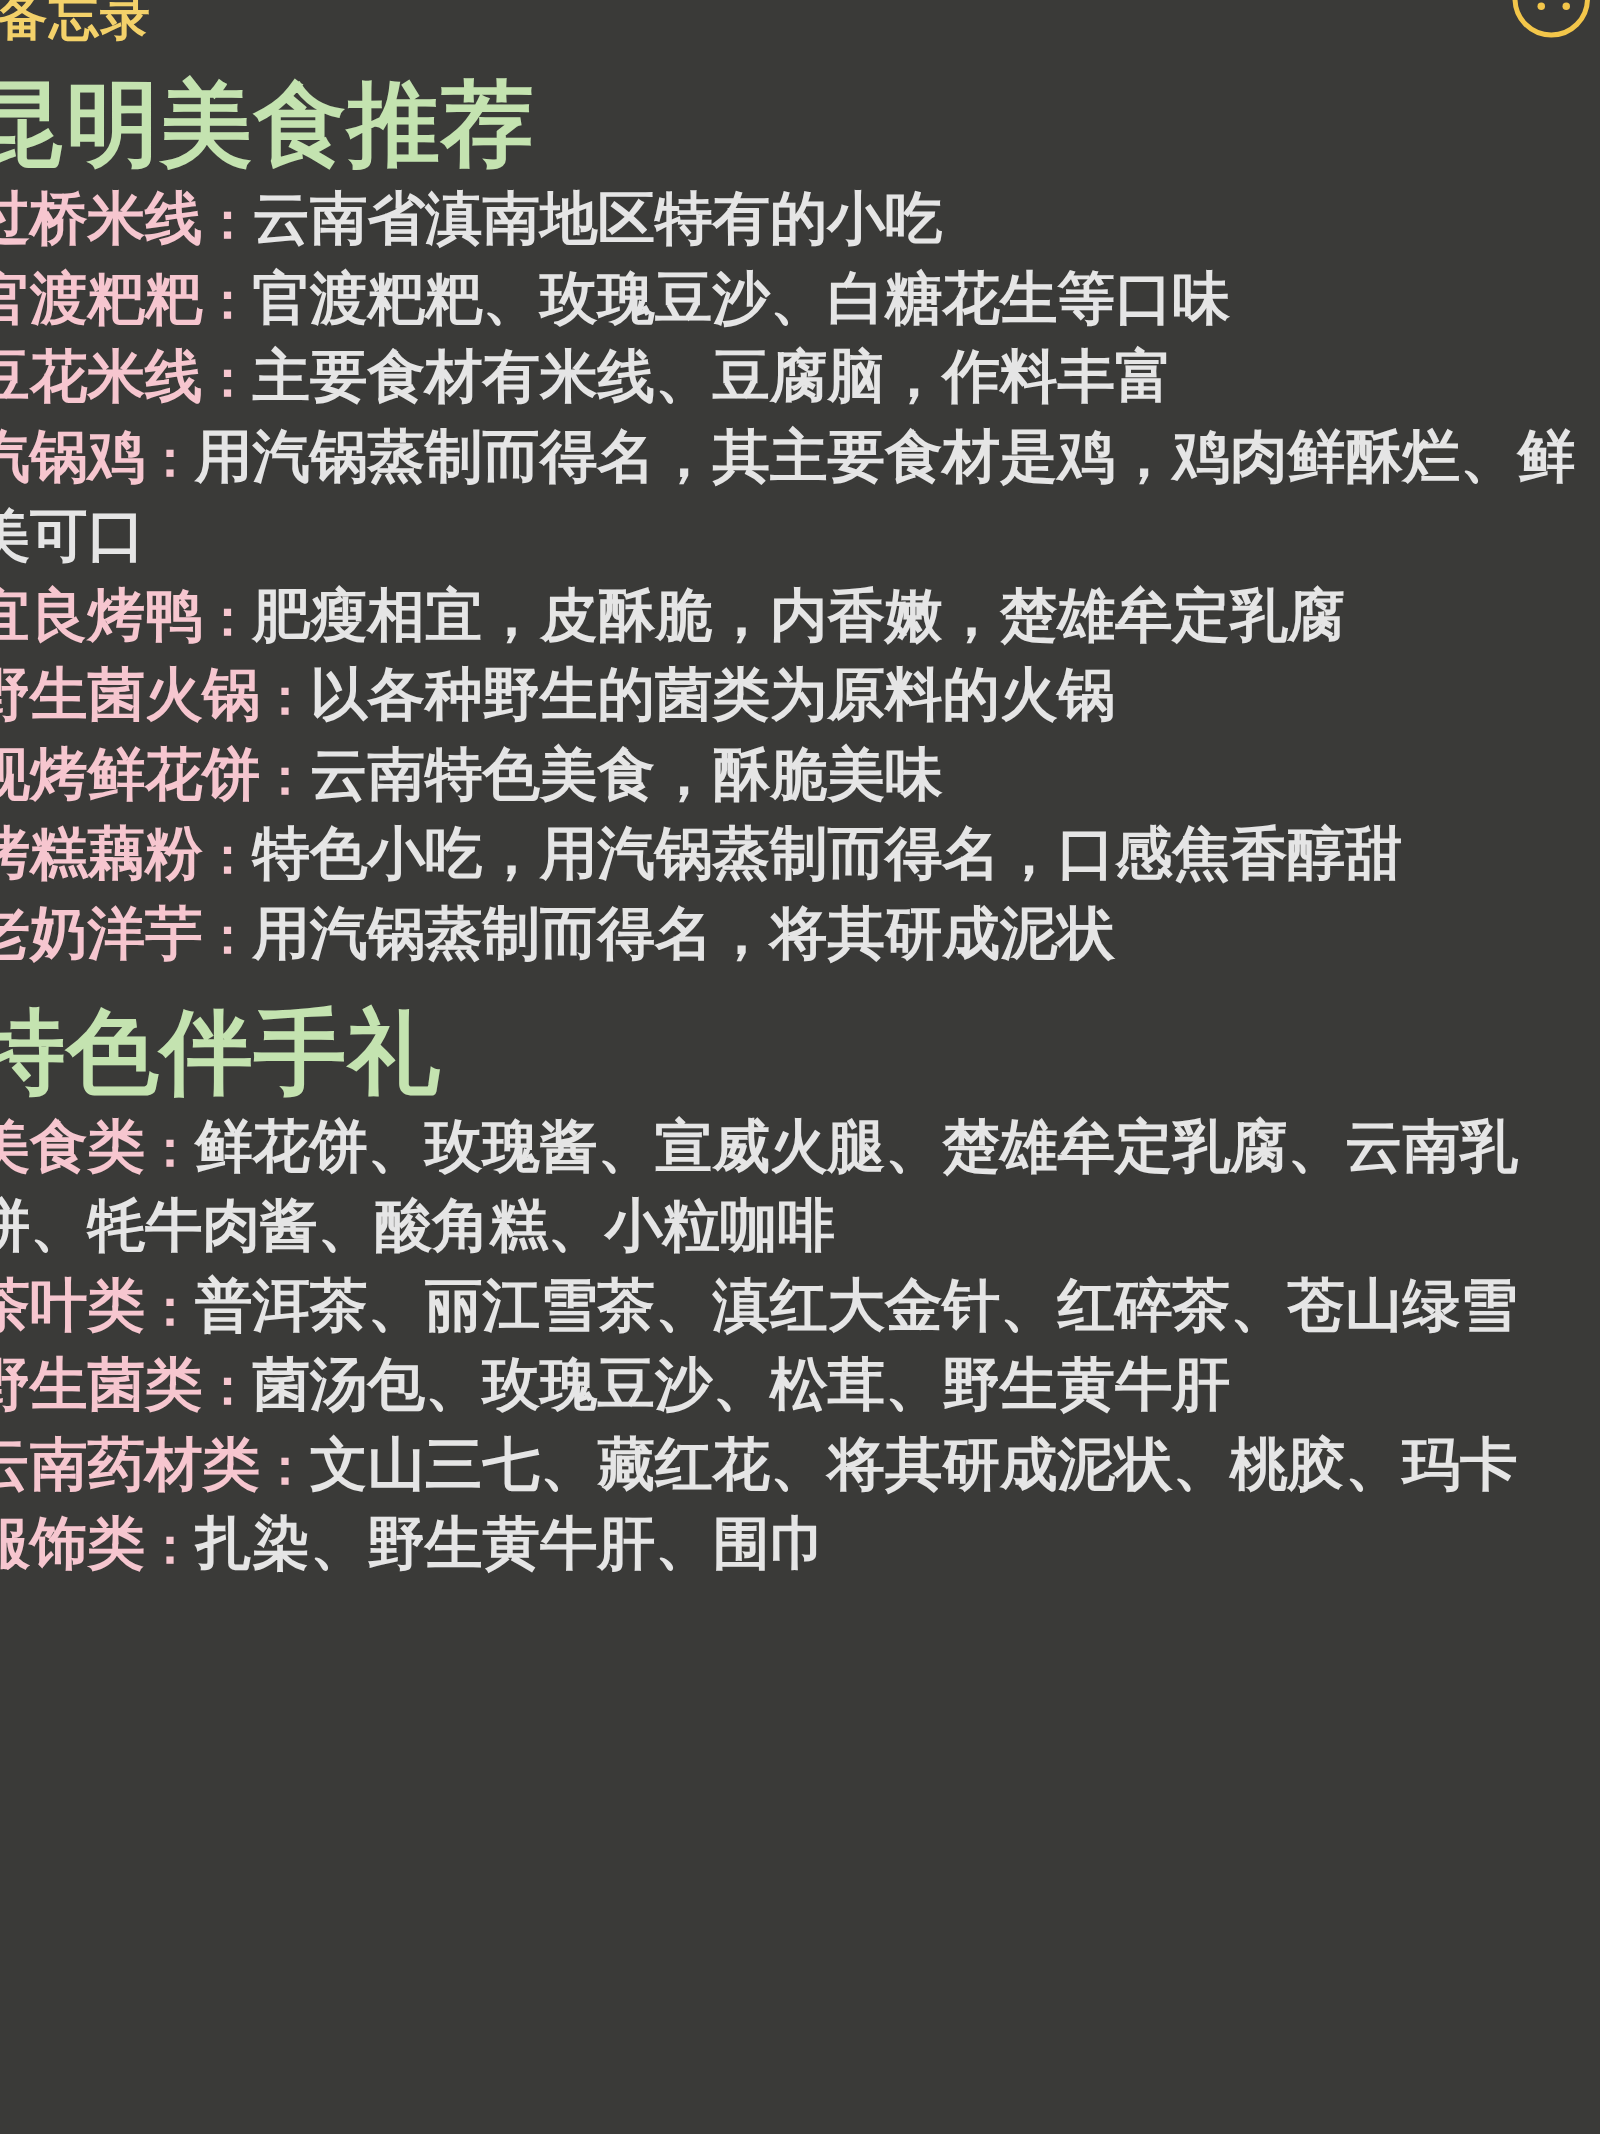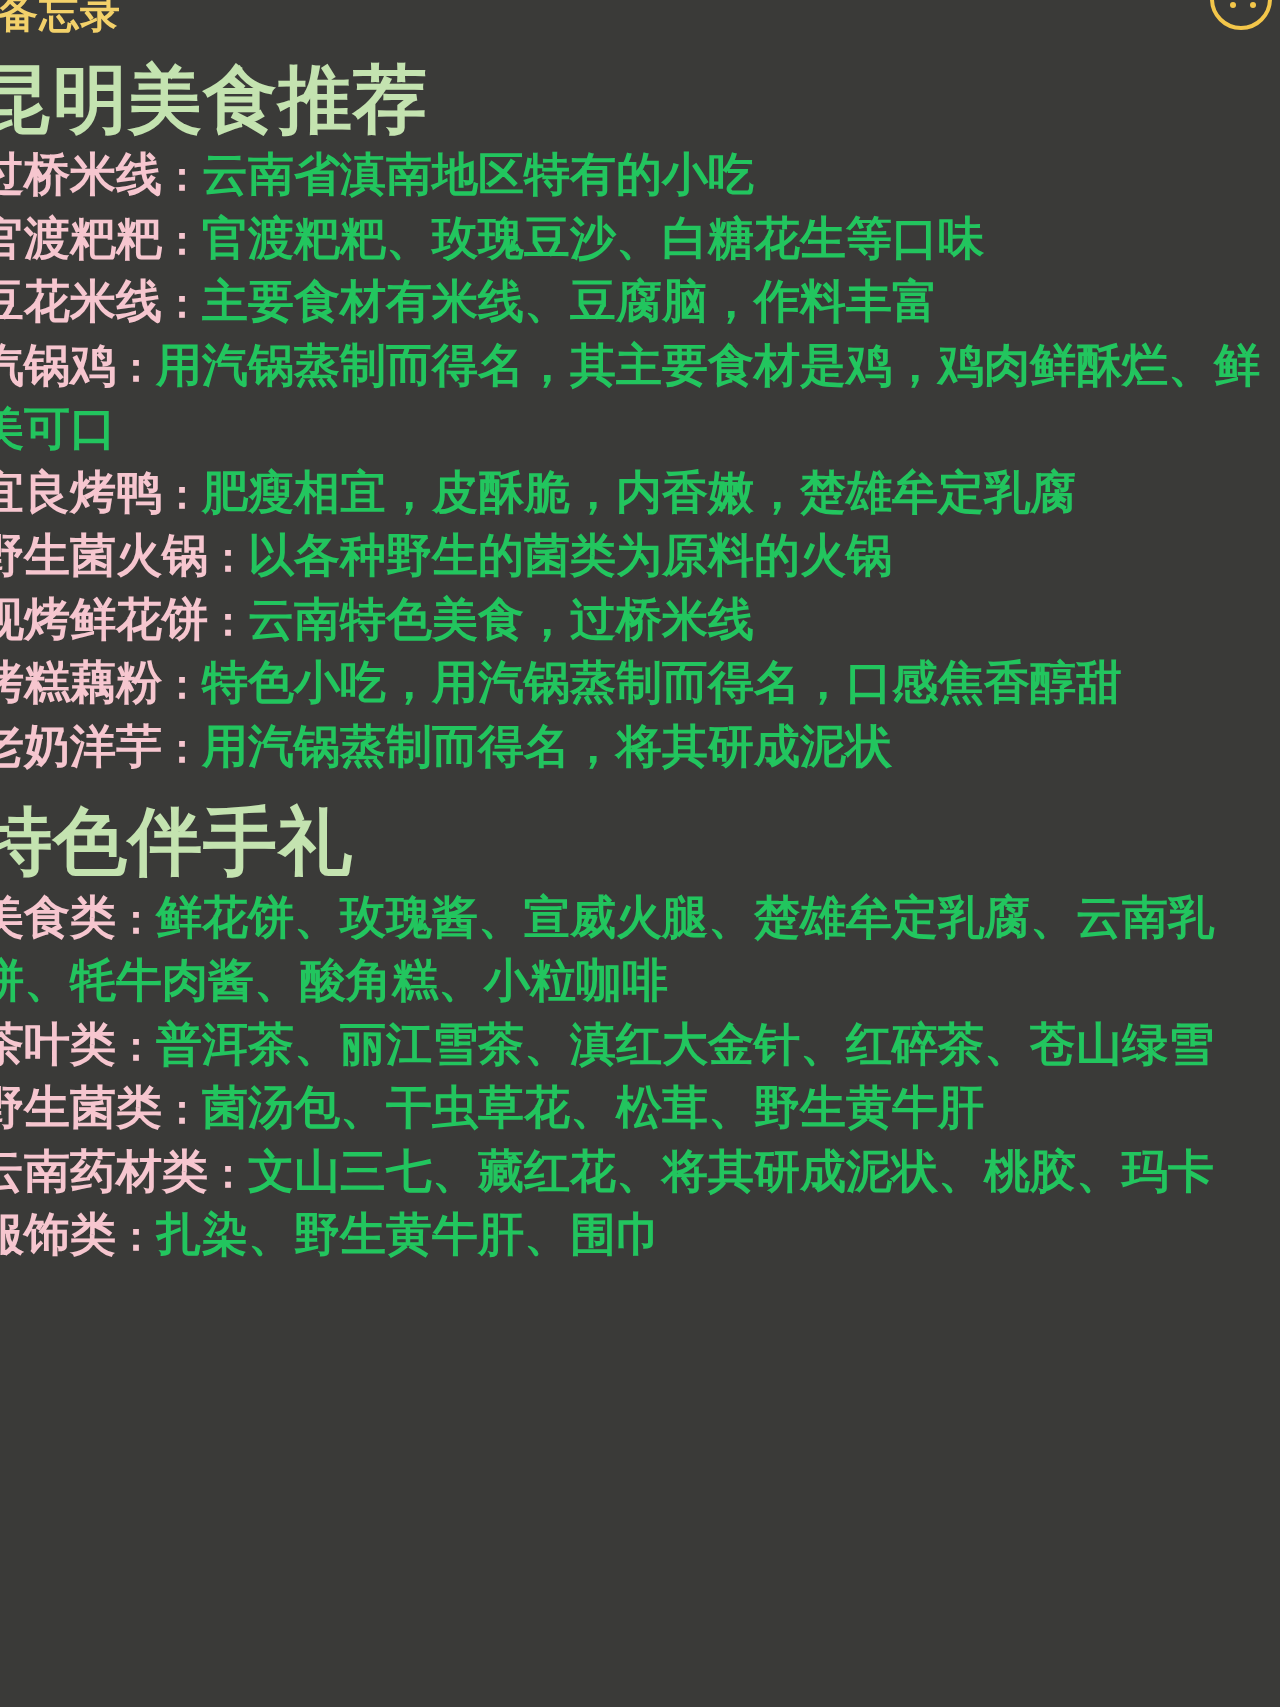--- a/index.html
+++ b/index.html
@@ -92,21 +92,21 @@
     letter-spacing: 0px;
   }
   .entry .term {
     color: #f6c6cf;
   }
   .entry .colon {
     color: #f6c6cf;
     font-size: 40px;
   }
   .entry .desc {
-    color: #22c55e;
+    color: #e5e5e5;
   }
   .entry.wrap {
     white-space: normal;
   }
 </style>
 </head>
 <body>
 
 <div class="page">
 
@@ -134,39 +134,39 @@
     <div class="entry wrap">
       <span class="term">汽锅鸡</span><span class="colon">：</span><span class="desc">用汽锅蒸制而得名，其主要食材是鸡，鸡肉鲜酥烂、鲜美可口</span>
     </div>
     <div class="entry">
       <span class="term">宜良烤鸭</span><span class="colon">：</span><span class="desc">肥瘦相宜，皮酥脆，内香嫩，楚雄牟定乳腐</span>
     </div>
     <div class="entry">
       <span class="term">野生菌火锅</span><span class="colon">：</span><span class="desc">以各种野生的菌类为原料的火锅</span>
     </div>
     <div class="entry">
-      <span class="term">现烤鲜花饼</span><span class="colon">：</span><span class="desc">云南特色美食，过桥米线</span>
+      <span class="term">现烤鲜花饼</span><span class="colon">：</span><span class="desc">云南特色美食，酥脆美味</span>
     </div>
     <div class="entry wrap">
       <span class="term">烤糕藕粉</span><span class="colon">：</span><span class="desc">特色小吃，用汽锅蒸制而得名，口感焦香醇甜</span>
     </div>
     <div class="entry">
       <span class="term">老奶洋芋</span><span class="colon">：</span><span class="desc">用汽锅蒸制而得名，将其研成泥状</span>
     </div>
 
     <h1 class="section second">特色伴手礼</h1>
 
     <div class="entry wrap">
       <span class="term">美食类</span><span class="colon">：</span><span class="desc">鲜花饼、玫瑰酱、宣威火腿、楚雄牟定乳腐、云南乳饼、牦牛肉酱、酸角糕、小粒咖啡</span>
     </div>
     <div class="entry wrap">
       <span class="term">茶叶类</span><span class="colon">：</span><span class="desc">普洱茶、丽江雪茶、滇红大金针、红碎茶、苍山绿雪</span>
     </div>
     <div class="entry">
-      <span class="term">野生菌类</span><span class="colon">：</span><span class="desc">菌汤包、干虫草花、松茸、野生黄牛肝</span>
+      <span class="term">野生菌类</span><span class="colon">：</span><span class="desc">菌汤包、玫瑰豆沙、松茸、野生黄牛肝</span>
     </div>
     <div class="entry wrap">
       <span class="term">云南药材类</span><span class="colon">：</span><span class="desc">文山三七、藏红花、将其研成泥状、桃胶、玛卡</span>
     </div>
     <div class="entry">
       <span class="term">服饰类</span><span class="colon">：</span><span class="desc">扎染、野生黄牛肝、围巾</span>
     </div>
 
   </div>
 </div>

